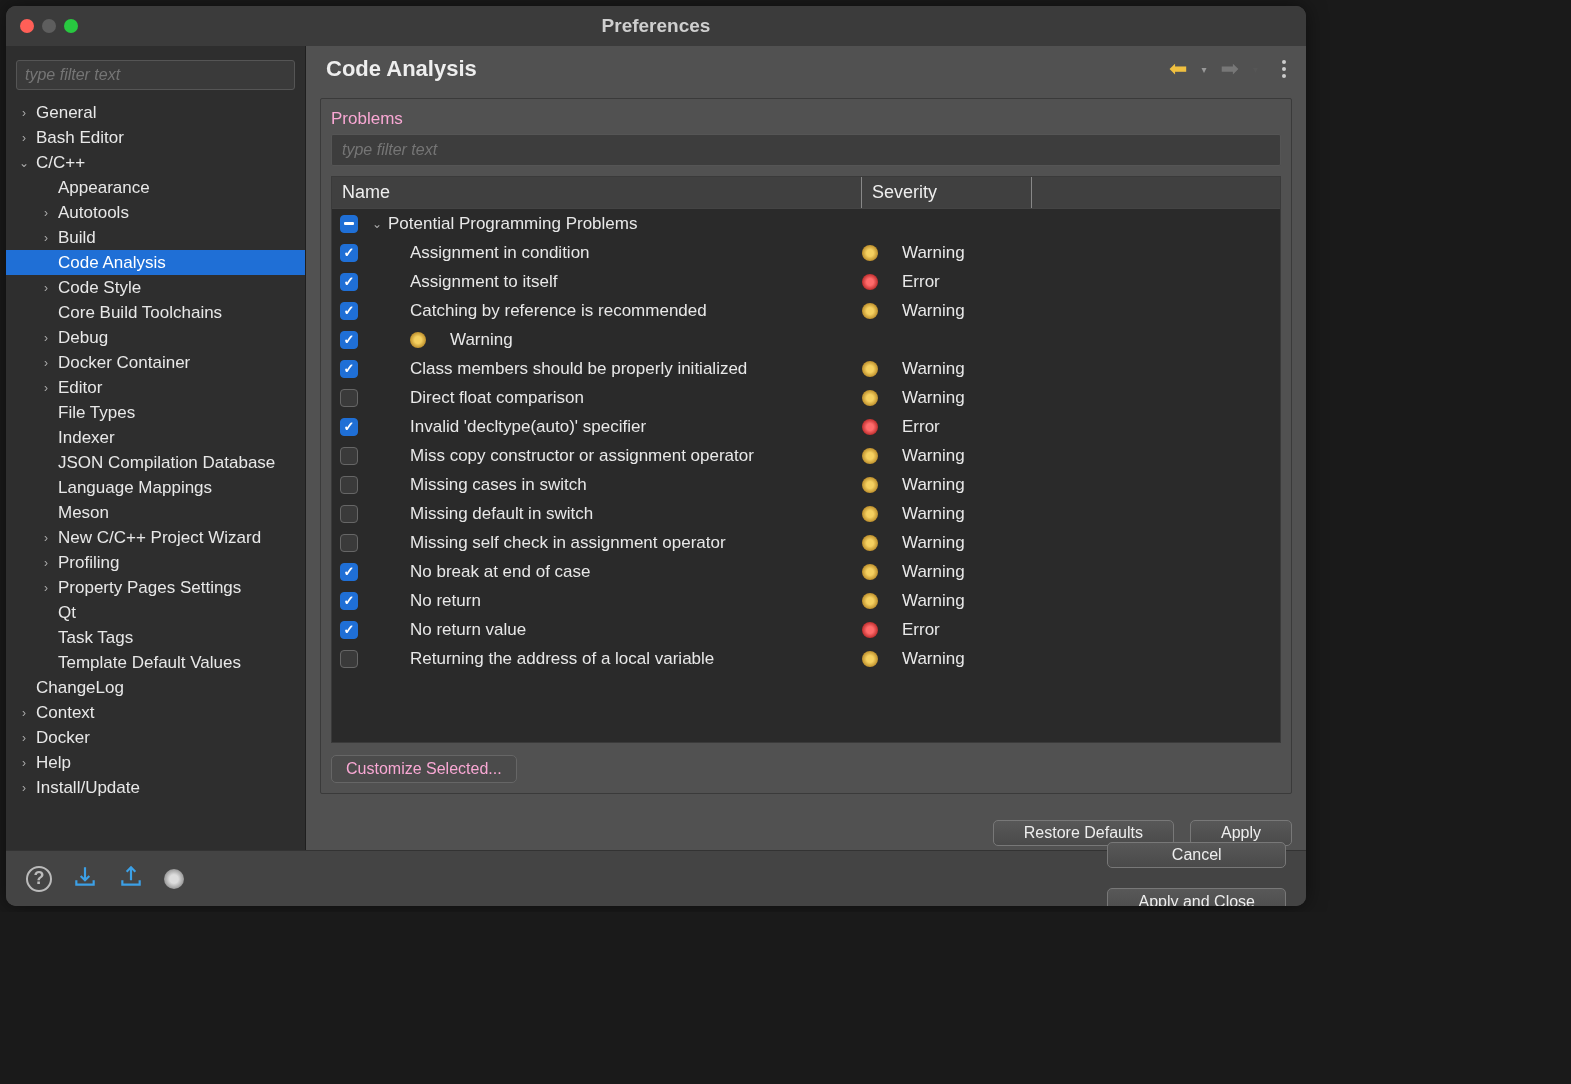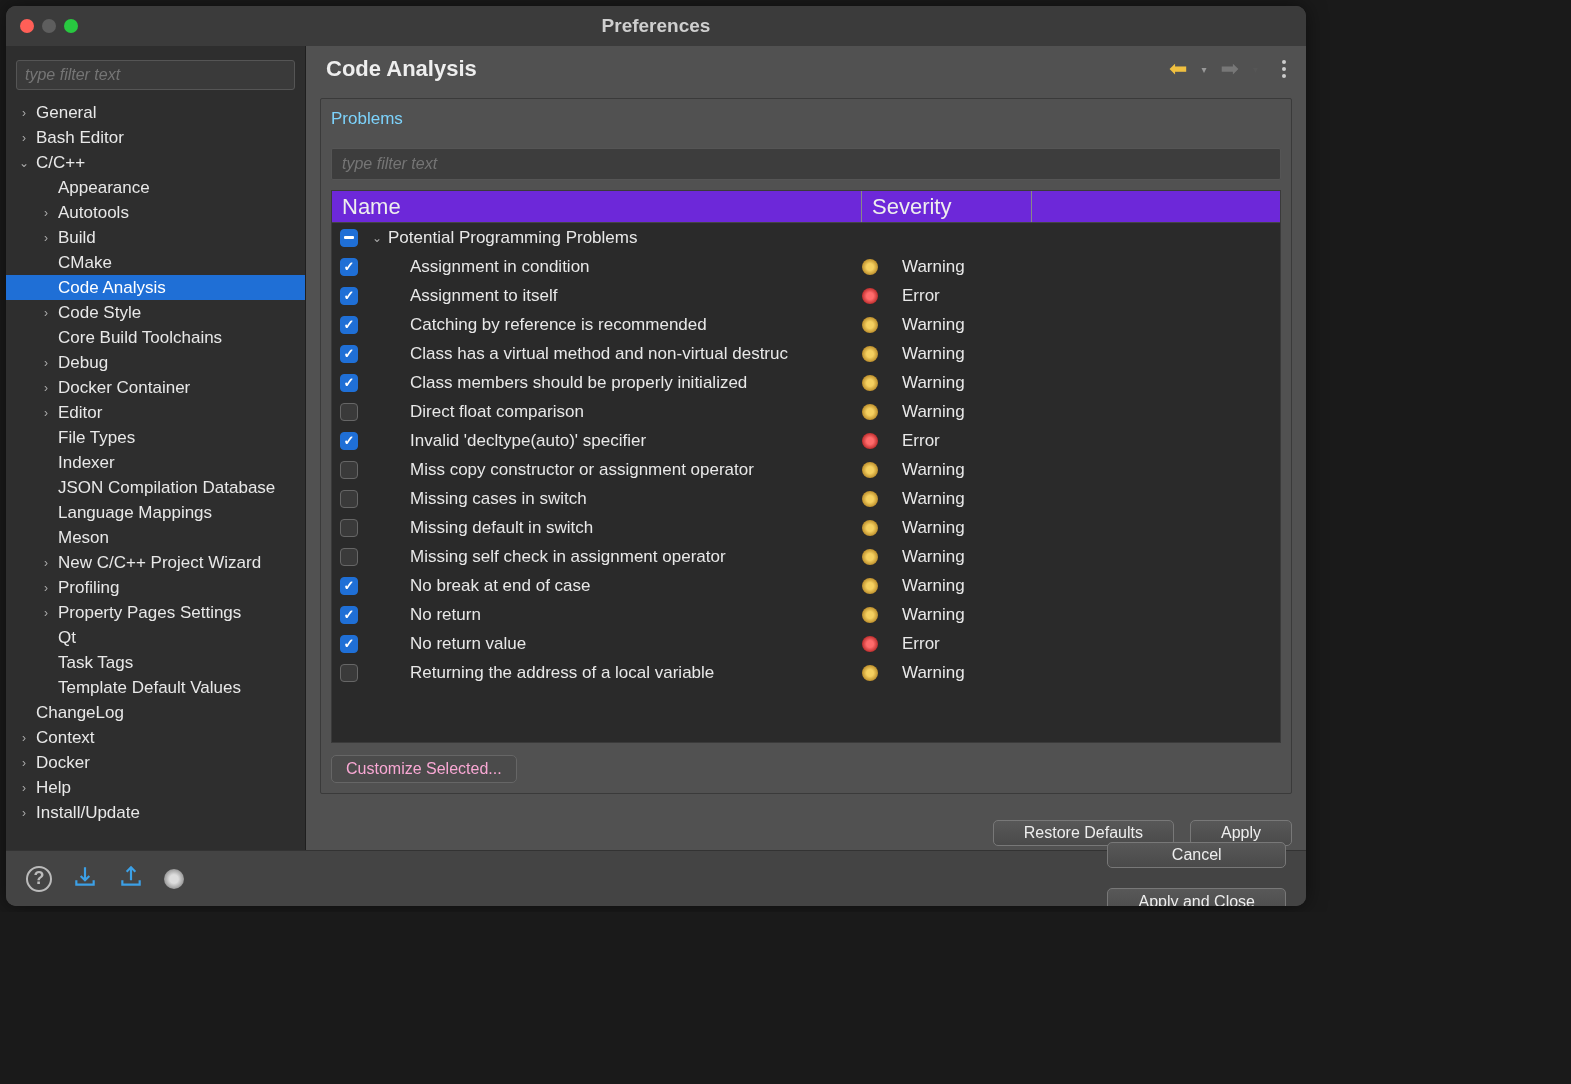--- a/index.html
+++ b/index.html
@@ -81,34 +81,34 @@
 .nav-arrow.back { color: #f0c040; }
 .nav-arrow.fwd { color: #777; }
 .kebab { display: flex; flex-direction: column; gap: 3px; margin-left: 10px; }
 .kebab span { width: 4px; height: 4px; background: #ccc; border-radius: 50%; }
 
 .panel {
   margin: 0 14px 10px 14px; flex: 1; display: flex; flex-direction: column;
   background: #515151; border: 1px solid #3a3a3a; border-radius: 2px;
   padding: 10px; overflow: hidden;
 }
-.panel-label { color: #7dd3fc; font-size: 17px; margin-bottom: 19px; }
+.panel-label { color: #f9a8d4; font-size: 17px; margin-bottom: 5px; }
 .panel .filter2 {
   background: #3d3d3d; border: 1px solid #555; border-radius: 2px;
   padding: 6px 10px; color: #888; font-style: italic; font-size: 16px;
   margin-bottom: 10px;
 }
 
 .table {
   flex: 1; display: flex; flex-direction: column; border: 1px solid #3a3a3a;
   background: #2a2a2a; overflow: hidden;
 }
 .thead {
-  display: flex; background: #6d28d9; color: #eee; height: 32px;
-  align-items: center; font-size: 22px; border-bottom: 1px solid #444;
+  display: flex; background: #404040; color: #eee; height: 32px;
+  align-items: center; font-size: 18px; border-bottom: 1px solid #444;
 }
 .th { padding: 0 10px; border-right: 1px solid #888; height: 100%; display: flex; align-items: center; }
 .th.name { width: 530px; }
 .th.sev { width: 170px; }
 .tbody { flex: 1; overflow-y: auto; background: #2a2a2a; }
 .row {
   display: flex; align-items: center; height: 29px; color: #e8e8e8; font-size: 17px;
 }
 .row .ck { width: 34px; display: flex; justify-content: center; }
 .row .tw { width: 22px; text-align: center; color: #aaa; font-size: 12px; }
@@ -190,24 +190,20 @@
             <span class="twisty blank">›</span>
             <span class="lbl">Appearance</span>
           </div>
           <div class="tree-item" style="padding-left: 32px;">
             <span class="twisty">›</span>
             <span class="lbl">Autotools</span>
           </div>
           <div class="tree-item" style="padding-left: 32px;">
             <span class="twisty">›</span>
             <span class="lbl">Build</span>
-          </div>
-          <div class="tree-item" style="padding-left: 32px;">
-            <span class="twisty blank">›</span>
-            <span class="lbl">CMake</span>
           </div>
           <div class="tree-item selected" style="padding-left: 32px;">
             <span class="twisty blank">›</span>
             <span class="lbl">Code Analysis</span>
           </div>
           <div class="tree-item" style="padding-left: 32px;">
             <span class="twisty">›</span>
             <span class="lbl">Code Style</span>
           </div>
           <div class="tree-item" style="padding-left: 32px;">
@@ -358,21 +354,20 @@
                 <div class="sevcell">
                   <div class="sev-icon warning"></div>
                   <span>Warning</span>
                 </div>
               </div>
               <div class="row">
                 <div class="ck">
                   <div class="chk checked"></div>
                 </div>
                 <div class="indent" style="width: 44px;"></div>
-                <div class="nm">Class has a virtual method and non-virtual destruc</div>
                 <div class="sevcell">
                   <div class="sev-icon warning"></div>
                   <span>Warning</span>
                 </div>
               </div>
               <div class="row">
                 <div class="ck">
                   <div class="chk checked"></div>
                 </div>
                 <div class="indent" style="width: 44px;"></div>

